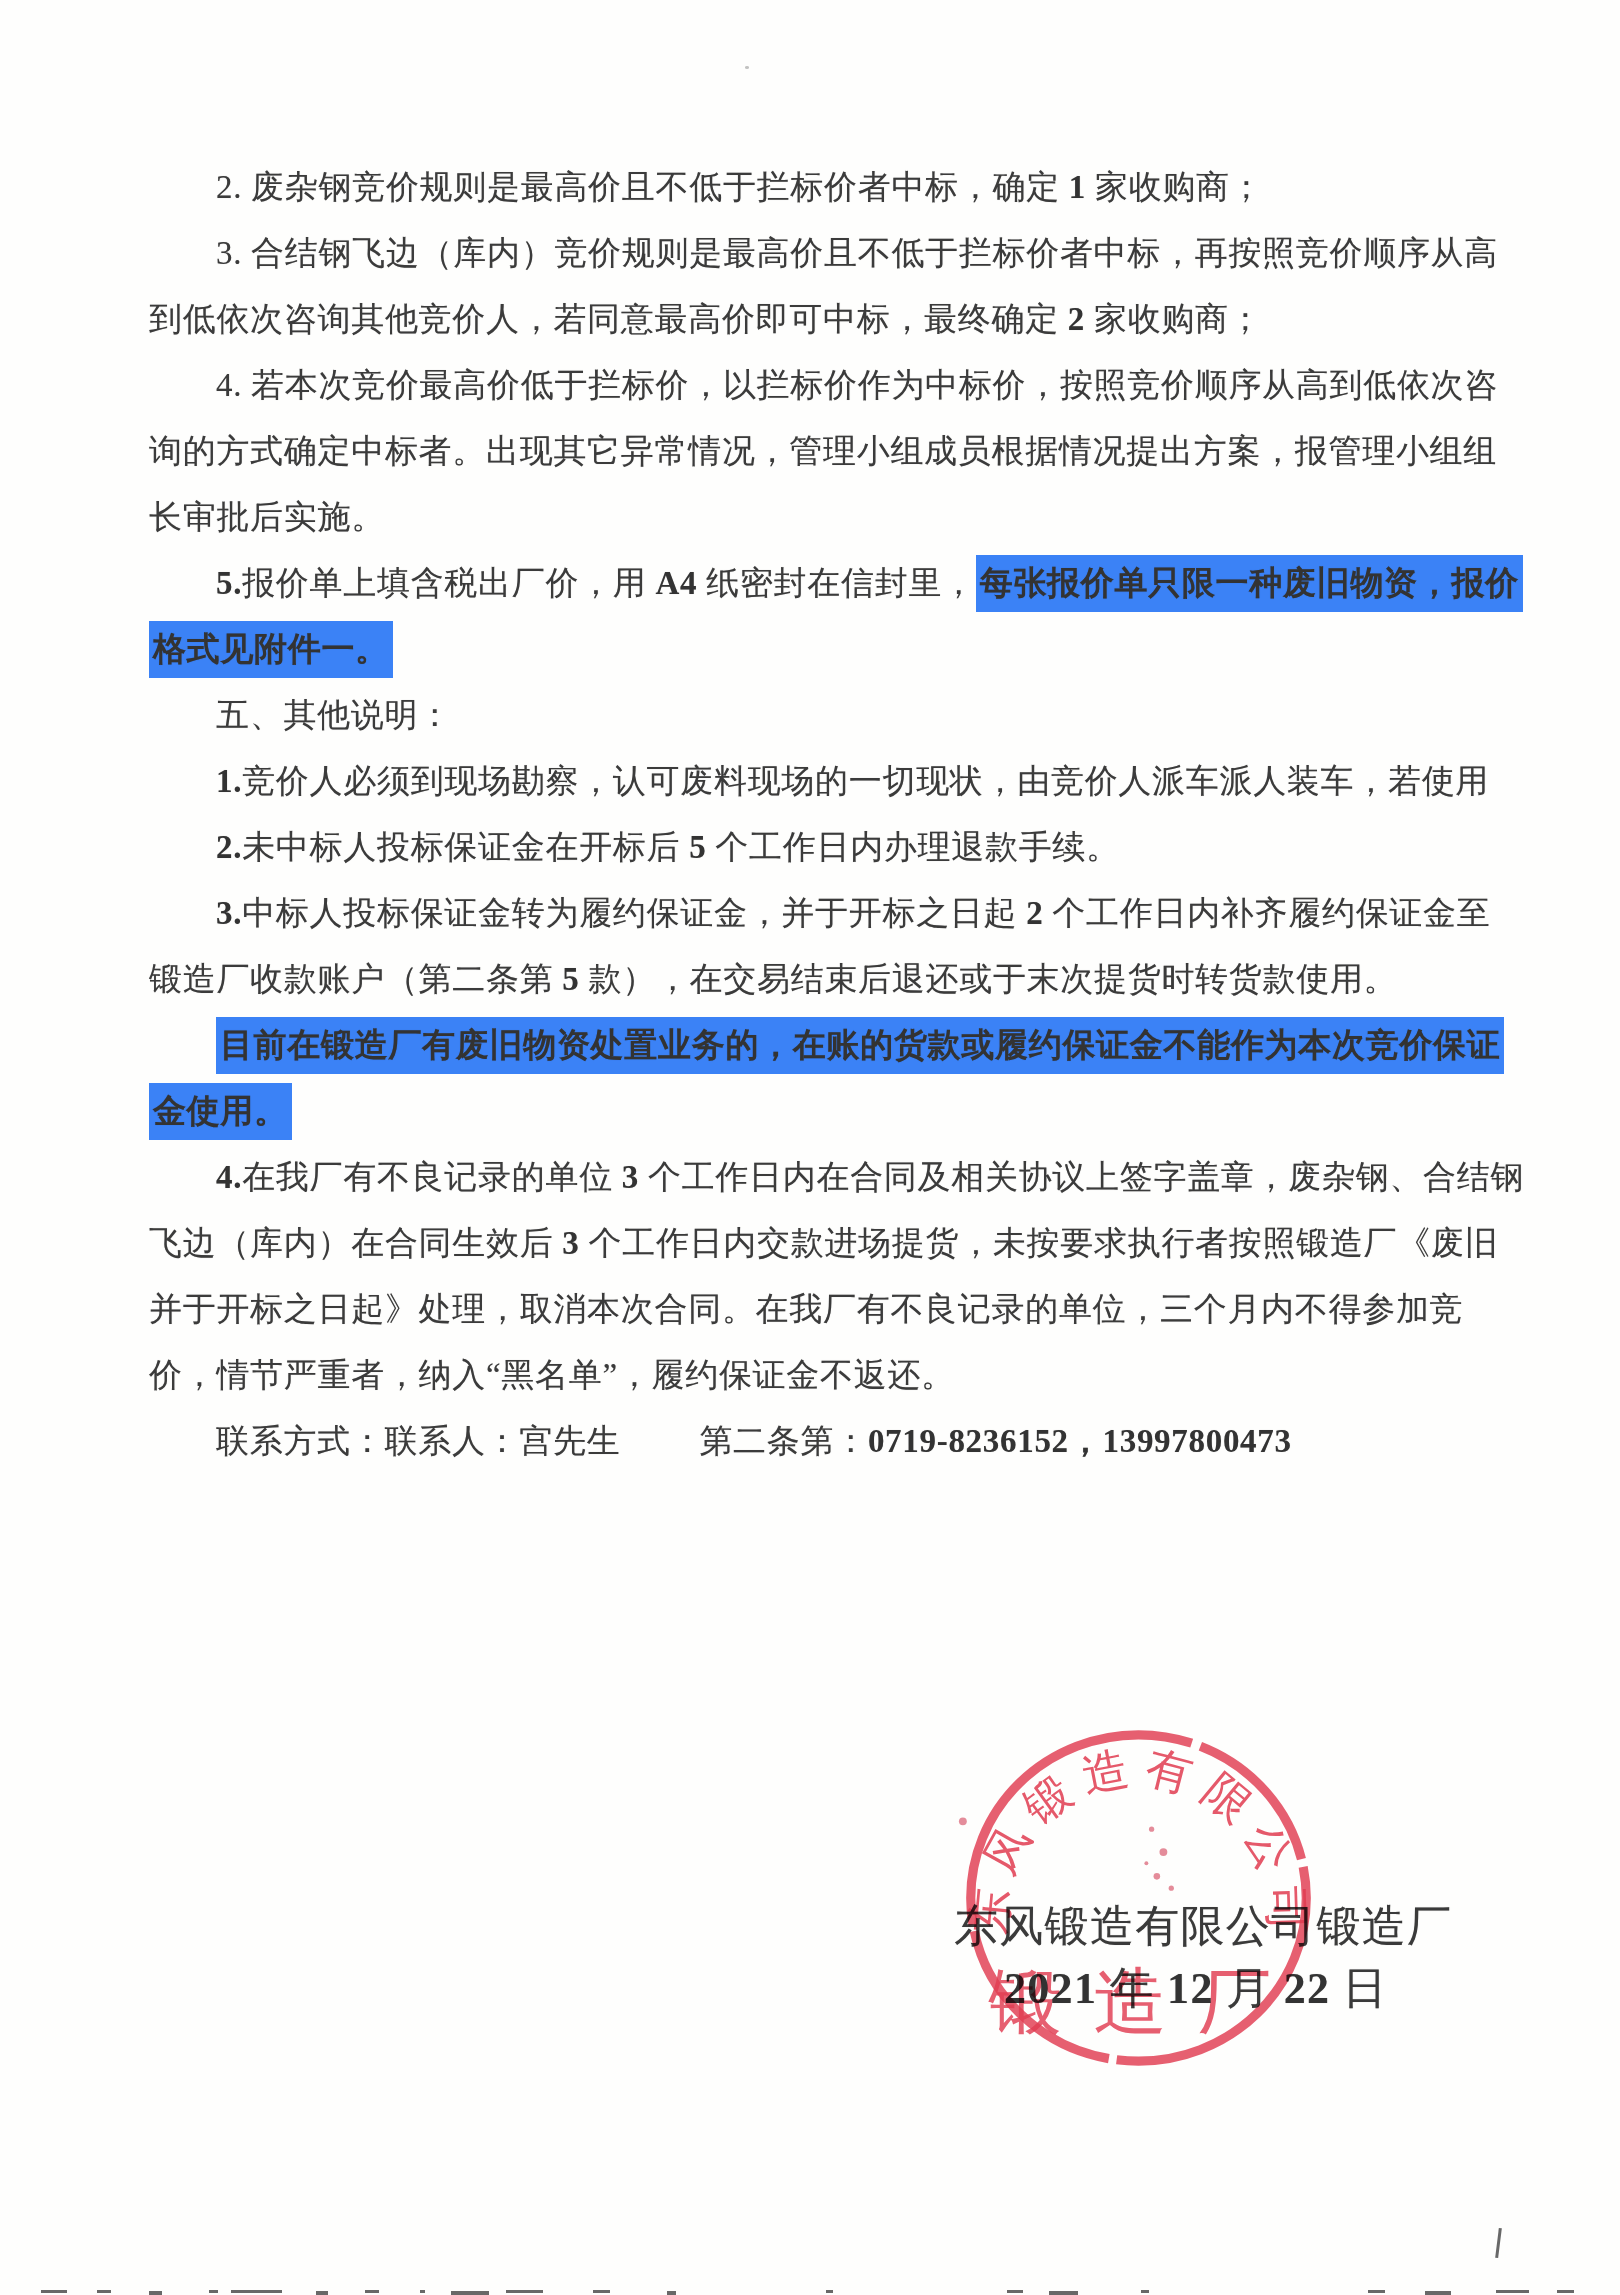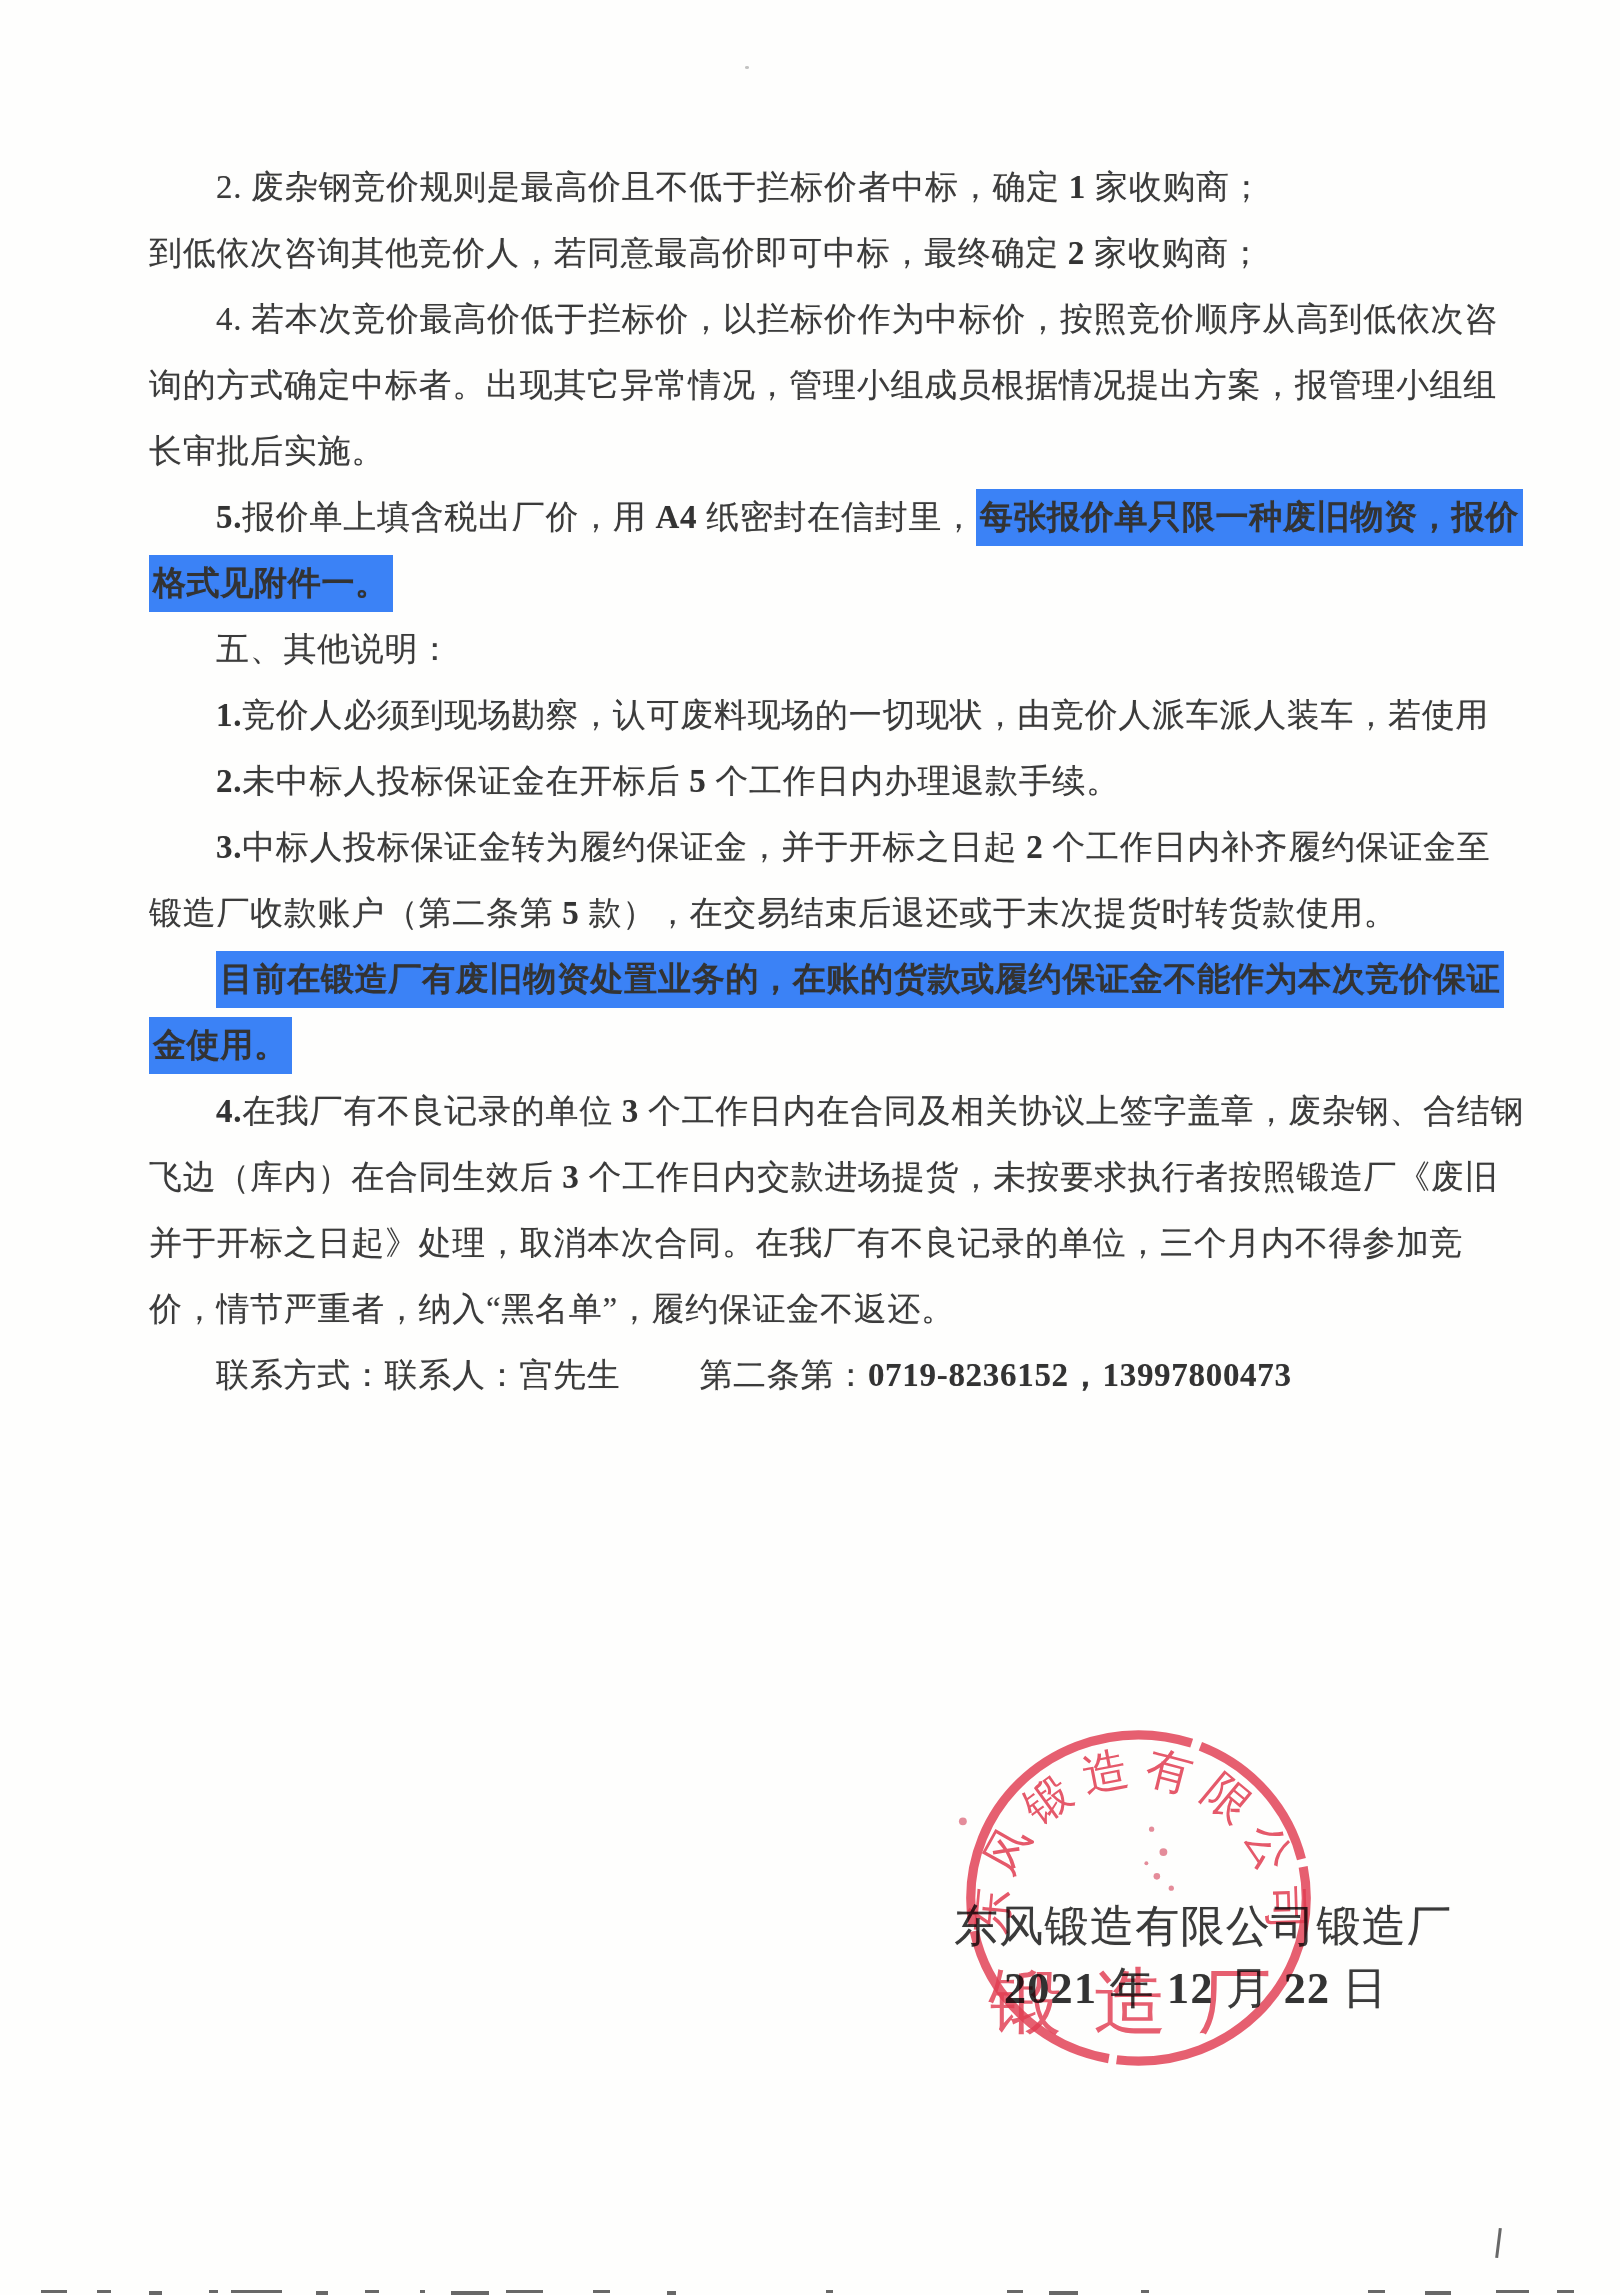--- a/index.html
+++ b/index.html
@@ -34,20 +34,21 @@
   .artifact{position:absolute;background:#4e4e4e;opacity:.85;}
   .speck{position:absolute;background:#9a9a9a;border-radius:50%;}
 </style>
 </head>
 <body>
 
 <div class="page">
 
   <div class="doc">
       <div class="line indent"><span class="seg">2. 废杂钢竞价规则是最高价且不低于拦标价者中标，确定 </span><span class="seg b">1</span><span class="seg"> 家收购商；</span></div>
+      <div class="line indent"><span class="seg">3. 合结钢飞边（库内）竞价规则是最高价且不低于拦标价者中标，再按照竞价顺序从高</span></div>
       <div class="line"><span class="seg">到低依次咨询其他竞价人，若同意最高价即可中标，最终确定 </span><span class="seg b">2</span><span class="seg"> 家收购商；</span></div>
       <div class="line indent"><span class="seg">4. 若本次竞价最高价低于拦标价，以拦标价作为中标价，按照竞价顺序从高到低依次咨</span></div>
       <div class="line"><span class="seg">询的方式确定中标者。出现其它异常情况，管理小组成员根据情况提出方案，报管理小组组</span></div>
       <div class="line"><span class="seg">长审批后实施。</span></div>
       <div class="line indent"><span class="seg b">5.</span><span class="seg">报价单上填含税出厂价，用 </span><span class="seg b">A4</span><span class="seg"> 纸密封在信封里，</span><span class="seg b hl">每张报价单只限一种废旧物资，报价</span></div>
       <div class="line"><span class="seg b hl">格式见附件一。</span></div>
       <div class="line indent"><span class="seg">五、其他说明：</span></div>
       <div class="line indent"><span class="seg b">1.</span><span class="seg">竞价人必须到现场勘察，认可废料现场的一切现状，由竞价人派车派人装车，若使用</span></div>
       <div class="line indent"><span class="seg b">2.</span><span class="seg">未中标人投标保证金在开标后 </span><span class="seg b">5</span><span class="seg"> 个工作日内办理退款手续。</span></div>
       <div class="line indent"><span class="seg b">3.</span><span class="seg">中标人投标保证金转为履约保证金，并于开标之日起 </span><span class="seg b">2</span><span class="seg"> 个工作日内补齐履约保证金至</span></div>

